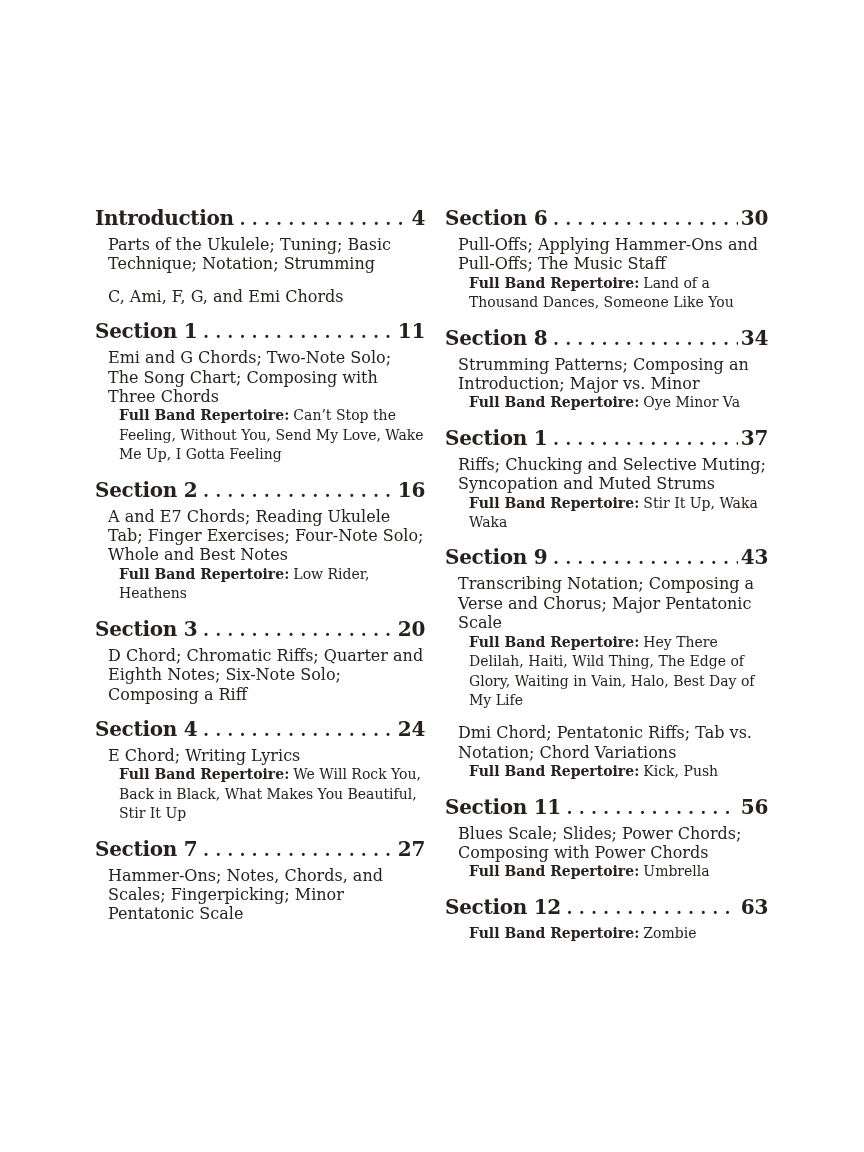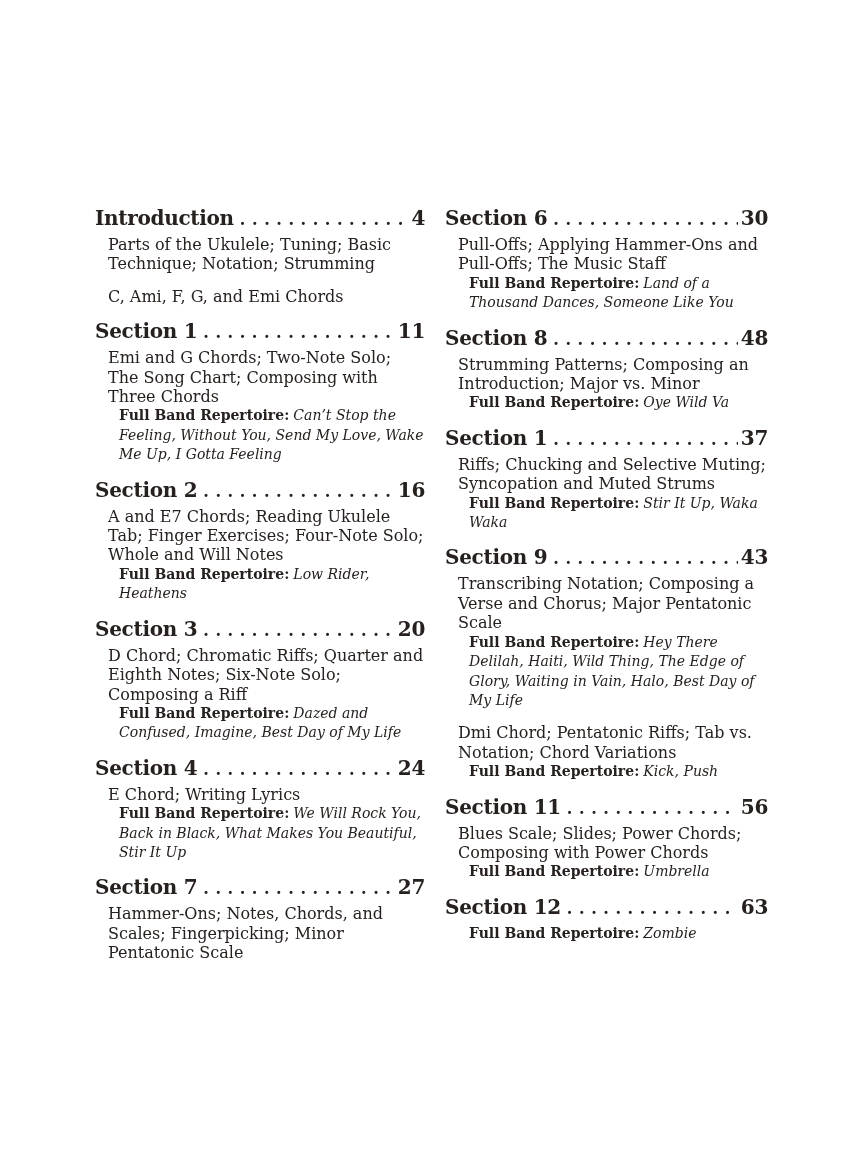--- a/index.html
+++ b/index.html
@@ -48,21 +48,21 @@
     margin: 0 0 0 13px;
     font-size: 16px;
     line-height: 19.4px;
   }
   .rep {
     margin: 0 0 0 24px;
     font-size: 14px;
     line-height: 19.4px;
   }
   .rep-label { font-weight: bold; font-style: normal; margin-right: 4px; }
-  .rep-songs { font-style: italic; }
+  .rep-songs { }
 </style>
 </head>
 <body>
 
 <div class="page">
   <div class="columns">
 
     <div class="col left">
 
       <div class="entry">
@@ -89,36 +89,33 @@
           <span class="rep-label">Full Band Repertoire:</span><span class="rep-songs">Can’t Stop the Feeling, Without You, Send My Love, Wake Me Up, I Gotta Feeling</span>
         </p>
       </div>
 
       <div class="entry">
         <div class="hrow">
           <span class="title">Section 2</span>
           <span class="dots"></span>
           <span class="pg">16</span>
         </div>
-        <p class="desc">A and E7 Chords; Reading Ukulele Tab; Finger Exercises; Four-Note Solo; Whole and Will Notes</p>
+        <p class="desc">A and E7 Chords; Reading Ukulele Tab; Finger Exercises; Four-Note Solo; Whole and Best Notes</p>
         <p class="rep">
           <span class="rep-label">Full Band Repertoire:</span><span class="rep-songs">Low Rider, Heathens</span>
         </p>
       </div>
 
       <div class="entry">
         <div class="hrow">
           <span class="title">Section 3</span>
           <span class="dots"></span>
           <span class="pg">20</span>
         </div>
         <p class="desc">D Chord; Chromatic Riffs; Quarter and Eighth Notes; Six-Note Solo; Composing a Riff</p>
-        <p class="rep">
-          <span class="rep-label">Full Band Repertoire:</span><span class="rep-songs">Dazed and Confused, Imagine, Best Day of My Life</span>
-        </p>
       </div>
 
       <div class="entry">
         <div class="hrow">
           <span class="title">Section 4</span>
           <span class="dots"></span>
           <span class="pg">24</span>
         </div>
         <p class="desc">E Chord; Writing Lyrics</p>
         <p class="rep">
@@ -148,25 +145,25 @@
         <p class="desc">Pull-Offs; Applying Hammer-Ons and Pull-Offs; The Music Staff</p>
         <p class="rep">
           <span class="rep-label">Full Band Repertoire:</span><span class="rep-songs">Land of a Thousand Dances, Someone Like You</span>
         </p>
       </div>
 
       <div class="entry">
         <div class="hrow">
           <span class="title">Section 8</span>
           <span class="dots"></span>
-          <span class="pg">48</span>
+          <span class="pg">34</span>
         </div>
         <p class="desc">Strumming Patterns; Composing an Introduction; Major vs. Minor</p>
         <p class="rep">
-          <span class="rep-label">Full Band Repertoire:</span><span class="rep-songs">Oye Wild Va</span>
+          <span class="rep-label">Full Band Repertoire:</span><span class="rep-songs">Oye Minor Va</span>
         </p>
       </div>
 
       <div class="entry">
         <div class="hrow">
           <span class="title">Section 1</span>
           <span class="dots"></span>
           <span class="pg">37</span>
         </div>
         <p class="desc">Riffs; Chucking and Selective Muting; Syncopation and Muted Strums</p>

